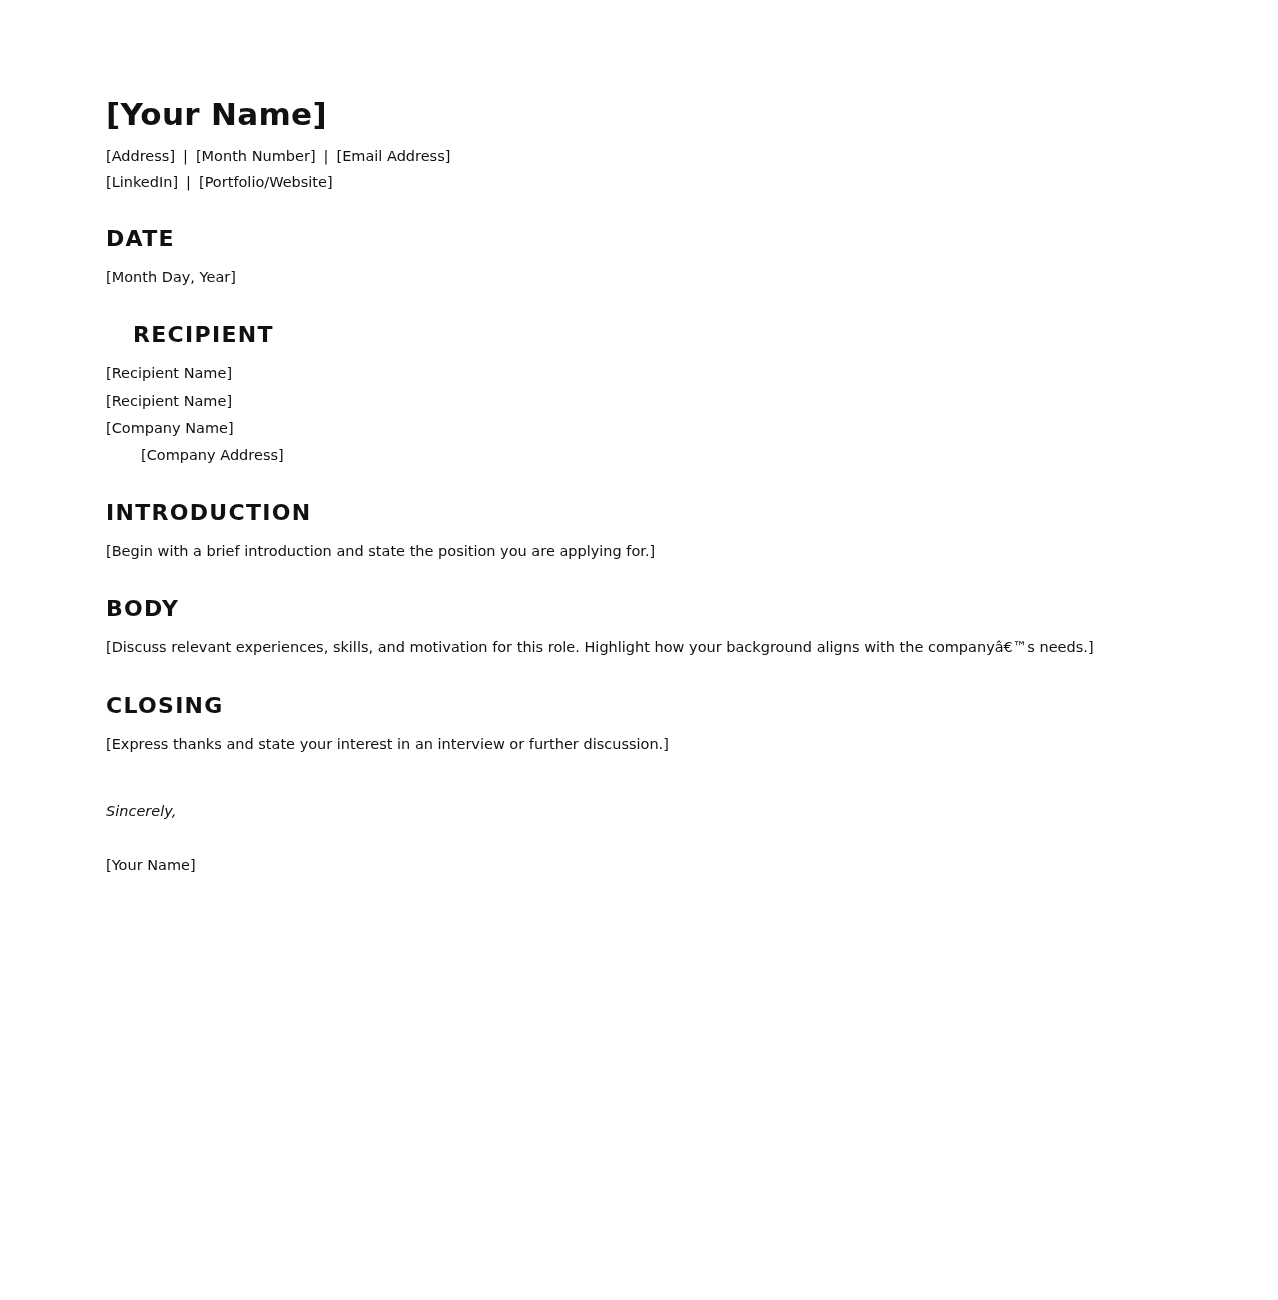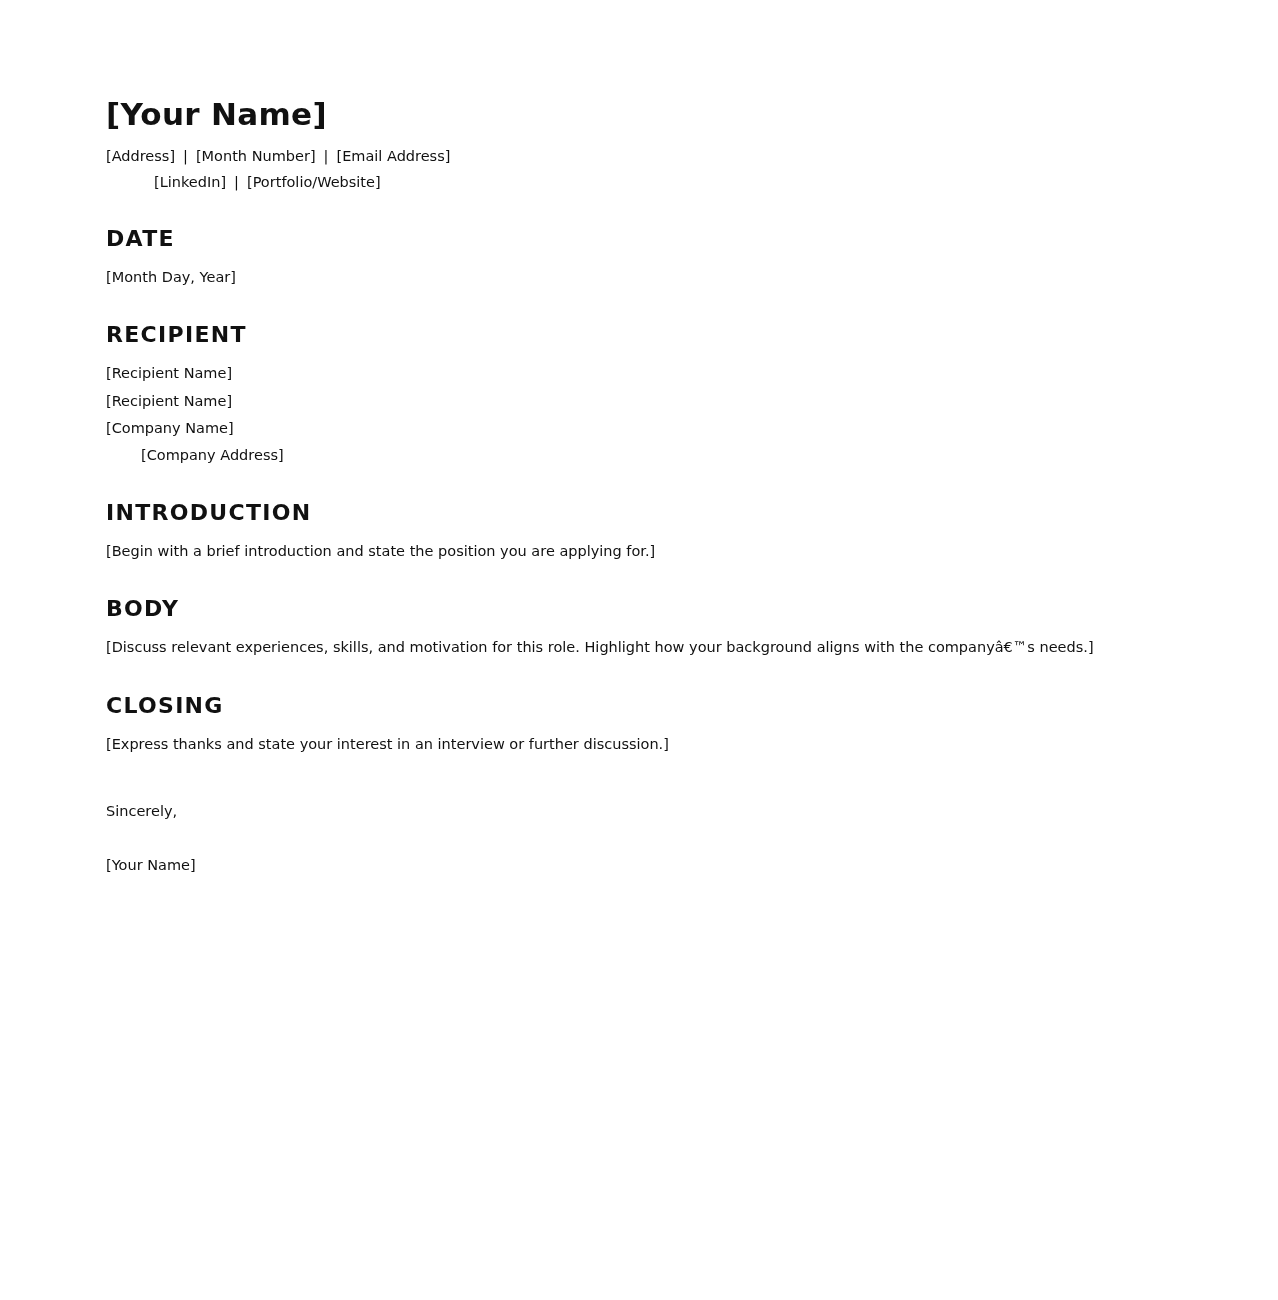--- a/index.html
+++ b/index.html
@@ -65,38 +65,38 @@
 <body>
 
 <div class="page">
 
   <h1 class="name">[Your Name]</h1>
 
   <div class="contact-line" style="top:146px;">
     <span>[Address]</span><span class="sep">|</span><span>[Month Number]</span><span class="sep">|</span><span>[Email Address]</span>
   </div>
 
-  <div class="contact-line" style="top:172px;margin-left:48px;">
+  <div class="contact-line" style="top:172px;">
     <span>[LinkedIn]</span><span class="sep">|</span><span>[Portfolio/Website]</span>
   </div>
 
   <h2 class="section-heading" style="top:228px;">DATE</h2>
   <div class="text" style="top:267px;">[Month Day, Year]</div>
 
-  <h2 class="section-heading" style="top:324px;">RECIPIENT</h2>
+  <h2 class="section-heading" style="top:324px;margin-left:27px;">RECIPIENT</h2>
   <div class="text" style="top:363px;">[Recipient Name]</div>
   <div class="text" style="top:391px;">[Recipient Name]</div>
   <div class="text" style="top:418px;">[Company Name]</div>
   <div class="text" style="top:445px;margin-left:35px;">[Company Address]</div>
 
   <h2 class="section-heading" style="top:502px;text-align:center;">INTRODUCTION</h2>
   <div class="text" style="top:541px;">[Begin with a brief introduction and state the position you are applying for.]</div>
 
   <h2 class="section-heading" style="top:598px;">BODY</h2>
   <div class="text" style="top:637px;">[Discuss relevant experiences, skills, and motivation for this role. Highlight how your background aligns with the companyâ€™s needs.]</div>
 
   <h2 class="section-heading" style="top:695px;">CLOSING</h2>
   <div class="text" style="top:734px;">[Express thanks and state your interest in an interview or further discussion.]</div>
 
-  <div class="text" style="top:801px;">Sincerely,</div>
+  <div class="text" style="top:801px;font-style:italic;">Sincerely,</div>
   <div class="text" style="top:855px;">[Your Name]</div>
 
 </div>
 
 </body></html>

